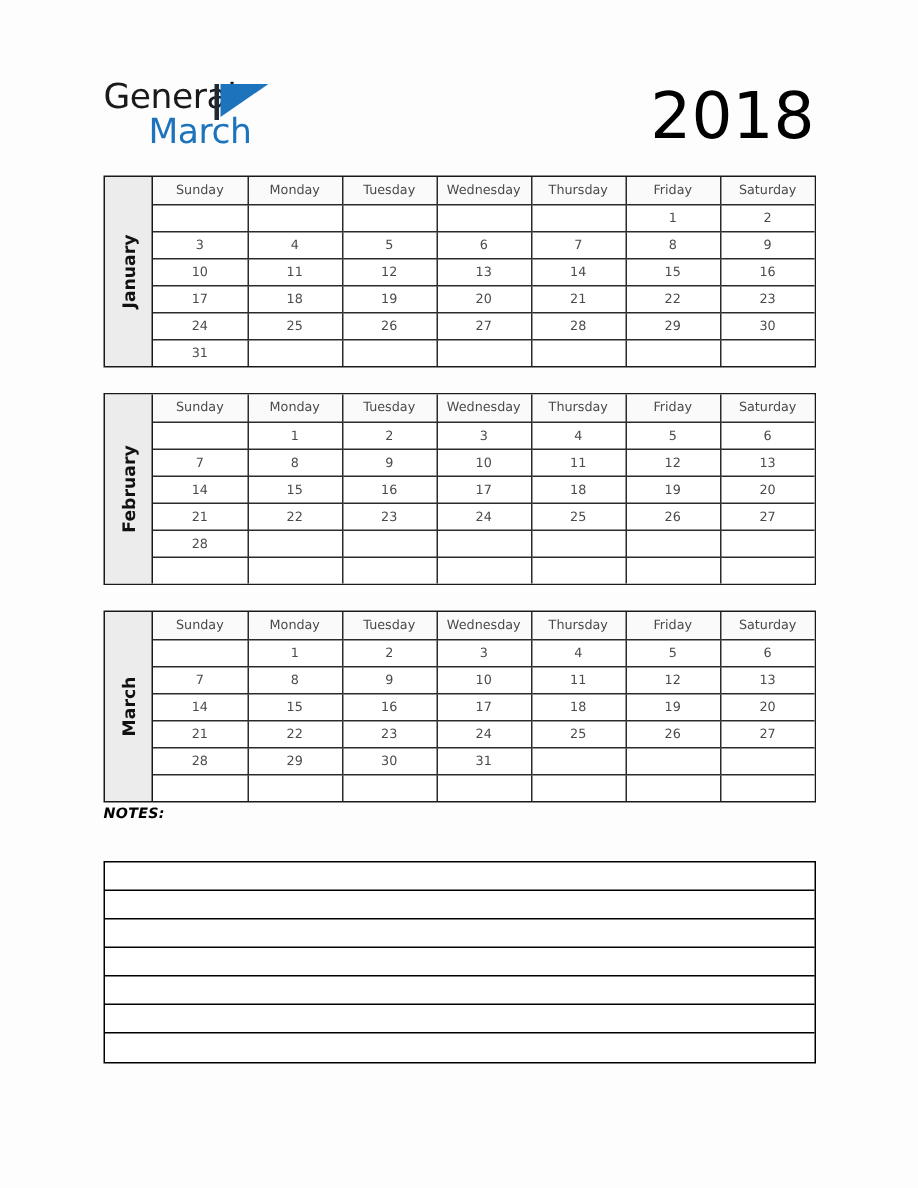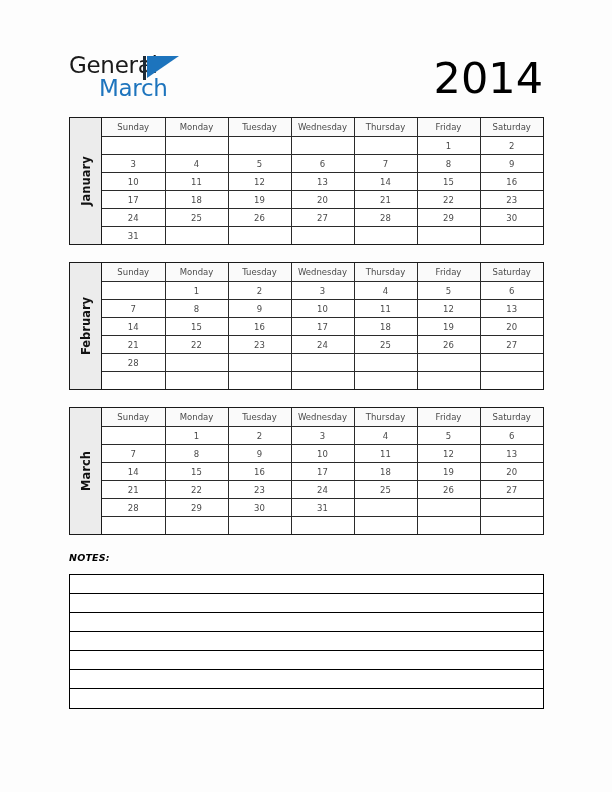--- a/index.html
+++ b/index.html
@@ -162,21 +162,21 @@
   table.cal tr th:first-child { border-left: none; }
   table.cal tr td:last-child,
   table.cal tr th:last-child { border-right: none; margin-top: 10px; }
   table.cal tr:first-child th { border-top: none; }
   table.cal tr:last-child td { border-bottom: none; }
 
   
   .notes-label {
     position: absolute;
     left: 69px;
-    top: 552px;
+    top: 537px;
     font-size: 9.5px;
     font-weight: bold;
     font-style: italic;
     font-family: "DejaVu Sans", sans-serif;
     color: #000;
     letter-spacing: 0.2px;
   }
   .notes-box {
     position: absolute;
     left: 69px;
@@ -200,21 +200,21 @@
 
   <div class="header">
     <div class="logo">
       <div class="logo-line1">General</div>
       <div class="logo-mark">
         <div class="bar"></div>
         <div class="tri"></div>
       </div>
       <div class="logo-line2">March</div>
     </div>
-    <div class="year">2014</div>
+    <div class="year">2018</div>
   </div>
 
   <div class="month-block" id="month-0">
     <div class="month-label-cell">
       <div class="month-label-text">January</div>
     </div>
     <table class="cal">
       <thead>
         <tr>
           <th>Sunday</th>

